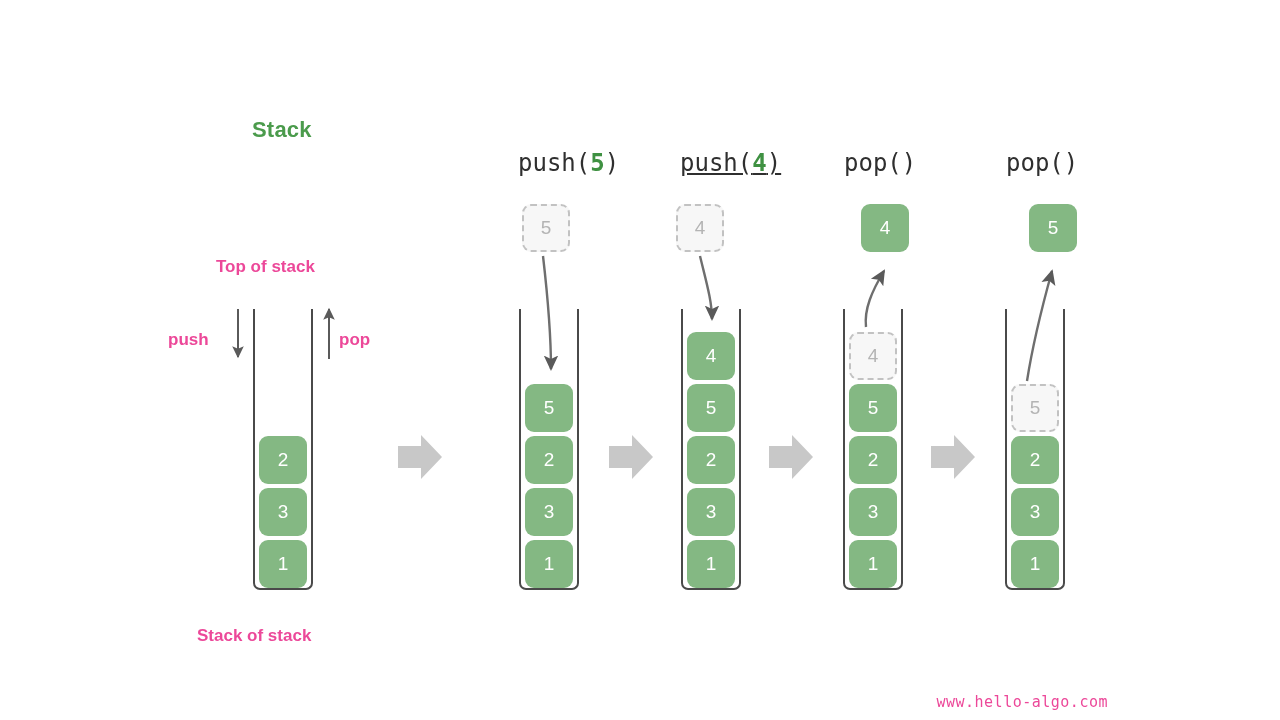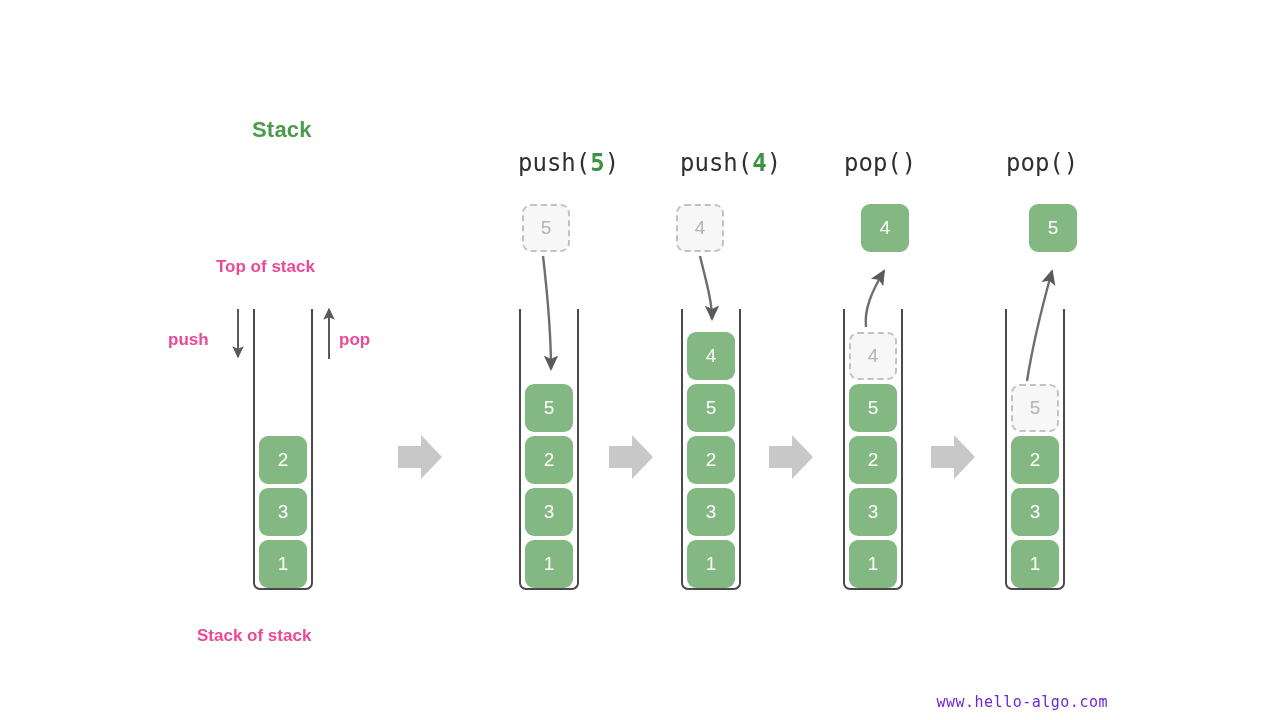--- a/index.html
+++ b/index.html
@@ -147,39 +147,39 @@
     pointer-events: none;
   }
 
   
   .watermark {
     position: absolute;
     right: 24px;
     bottom: 18px;
     font-family: "DejaVu Sans Mono", "Liberation Mono", monospace;
     font-size: 15px;
-    color: #6d28d9;
+    color: #ec4899;
     letter-spacing: 0.5px;
     white-space: nowrap;
   }
 </style>
 </head>
 <body>
 
 <div class="canvas">
 
   <div class="stack-title">Stack</div>
 
   <div class="label-bold label-top">Top of stack</div>
   <div class="label-bold label-bottom">Stack of stack</div>
   <div class="label-bold label-push">push</div>
   <div class="label-bold label-pop">pop</div>
 
   <div class="op-title" style="left:518px;"><span>push(</span><span class="arg">5</span><span>)</span></div>
-  <div class="op-title" style="left:680px;"><span>push(</span><span class="arg">4</span><span>)</span></div>
+  <div class="op-title" style="left:680px;text-decoration:underline;"><span>push(</span><span class="arg">4</span><span>)</span></div>
   <div class="op-title" style="left:844px;"><span>pop(</span><span class="arg"></span><span>)</span></div>
   <div class="op-title" style="left:1006px;"><span>pop(</span><span class="arg"></span><span>)</span></div>
 
   <div class="stack-col" style="left:222px;">
     <div class="container"></div>
     <div class="cells">
         <div class="cell filled">1</div>
         <div class="cell filled">3</div>
         <div class="cell filled">2</div>
       </div>

